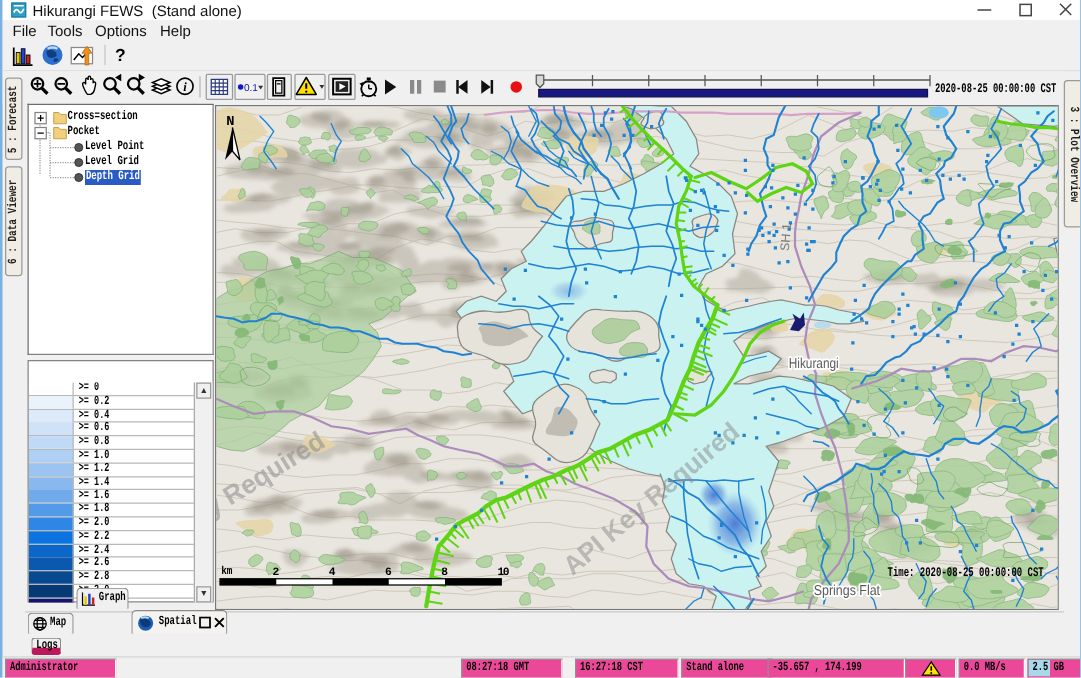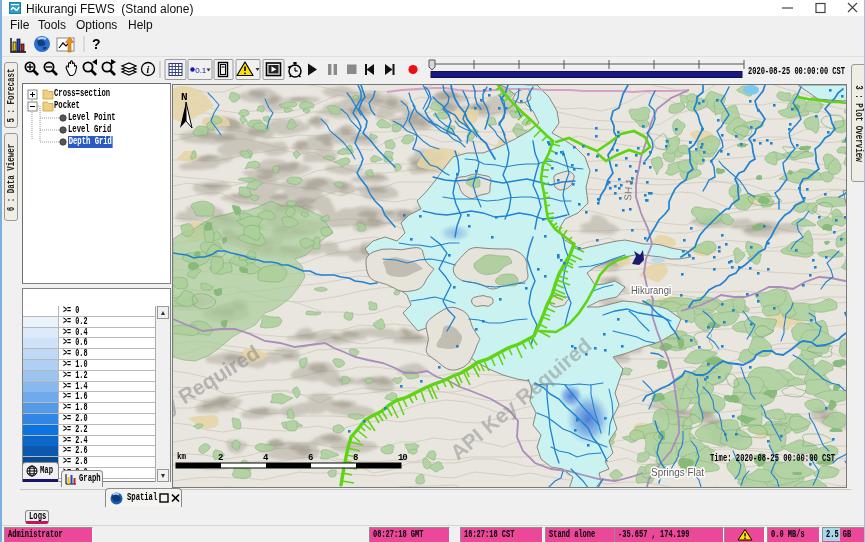--- a/index.html
+++ b/index.html
@@ -298,21 +298,21 @@
           <div class="llb">&gt;= 3.2</div>
         </div>
       </div>
 <div id="lsb">
         <div class="sbtn" style="top:0">▲</div>
         <div class="sbtn" style="bottom:0">▼</div>
       </div>
 </div>
 
 <div style="position:absolute;left:18px;top:489px;width:831px;height:1px;background:#c8c8c8"></div>
-<div class="btab" style="left:20px;top:462px;width:37px;height:17px">
+<div class="btab" style="left:20px;top:490px;width:37px;height:17px">
  <svg width="12" height="12" style="position:absolute;left:3px;top:2px">
         <circle cx="6" cy="6" r="5" fill="none" stroke="#000"></circle>
         <ellipse cx="6" cy="6" rx="2.3" ry="5" fill="none" stroke="#000"></ellipse>
         <line x1="1" y1="6" x2="11" y2="6" stroke="#000"></line>
         <line x1="1.8" y1="3.2" x2="10.2" y2="3.2" stroke="#000"></line>
         <line x1="1.8" y1="8.8" x2="10.2" y2="8.8" stroke="#000"></line>
       </svg>
  <span style="position:absolute;left:17px;top:2px;transform:scaleX(0.72);transform-origin:0 0;display:inline-block">Map</span>
     </div>
 <div class="btab" style="left:59px;top:470px;width:42px;height:17px">
@@ -329,21 +329,21 @@
         <circle cx="6.5" cy="6.5" r="6" fill="#1a5fb4"></circle>
         <path d="M2,4 Q5,2 8,3.5 Q11,5 10.5,8 Q8,10.5 5,9.5 Q2,8 2,4Z" fill="#0c3a78"></path>
         <path d="M3,2.5 Q6,1 9,2.5" stroke="#bcd8f0" stroke-width="1.5" fill="none"></path>
       </svg>
  <span style="position:absolute;left:21px;top:3px;transform:scaleX(0.72);transform-origin:0 0;display:inline-block">Spatial</span>
  <svg width="22" height="11" style="position:absolute;left:53px;top:4px">
         <rect x="1" y="1" width="8" height="8" fill="none" stroke="#000" stroke-width="1.4"></rect>
         <path d="M13,1.5 L20,8.5 M20,1.5 L13,8.5" stroke="#000" stroke-width="1.6"></path>
       </svg>
     </div>
-<div class="btab" style="left:23px;top:510px;width:24px;height:14px;border-bottom:3px solid #be185d;border-radius:3px">
+<div class="btab" style="left:23px;top:510px;width:24px;height:14px;border-bottom:6px solid #be185d;border-radius:3px">
       <span style="position:absolute;left:3px;top:0px;transform:scaleX(0.72);transform-origin:0 0;display:inline-block">Logs</span>
     </div>
 
 <div id="status">
       <div class="seg" style="left:2px;width:89px">
         <div class="t mono" style="font-size:10px">Administrator</div>
       </div>
       <div class="seg" style="left:367px;width:81px">
         <div class="t mono" style="font-size:10px">08:27:18 GMT</div>
       </div>

